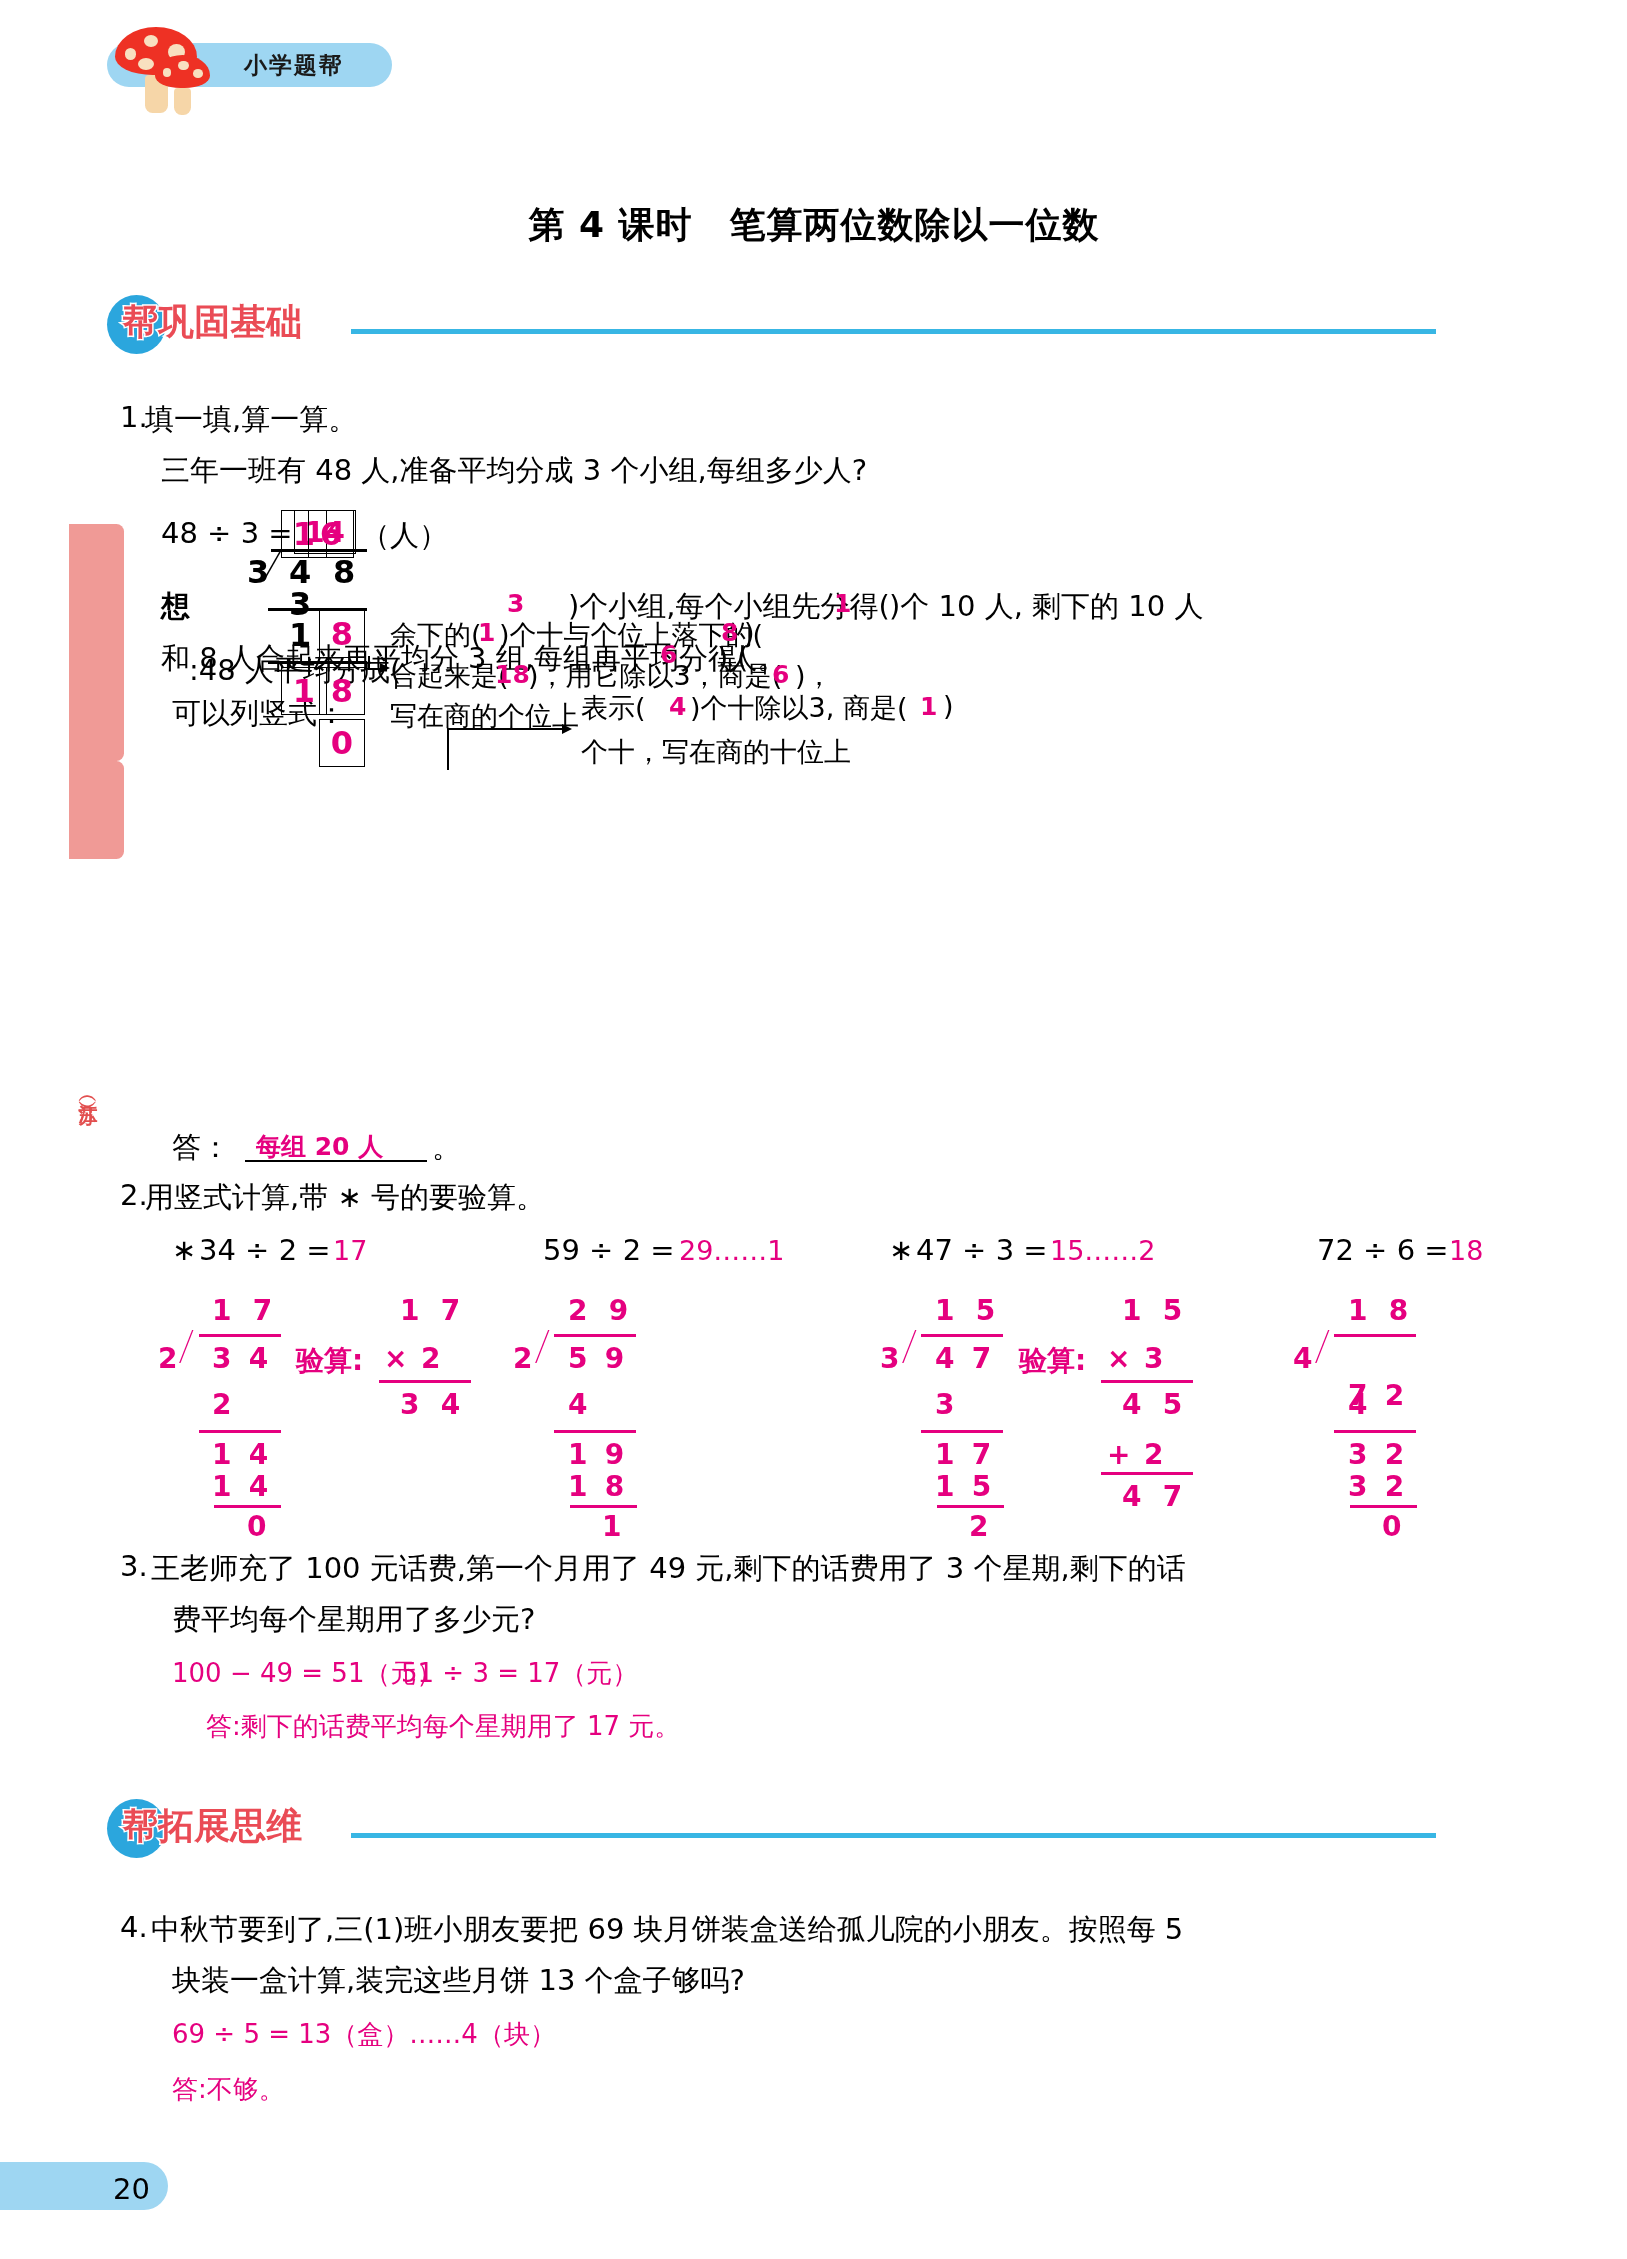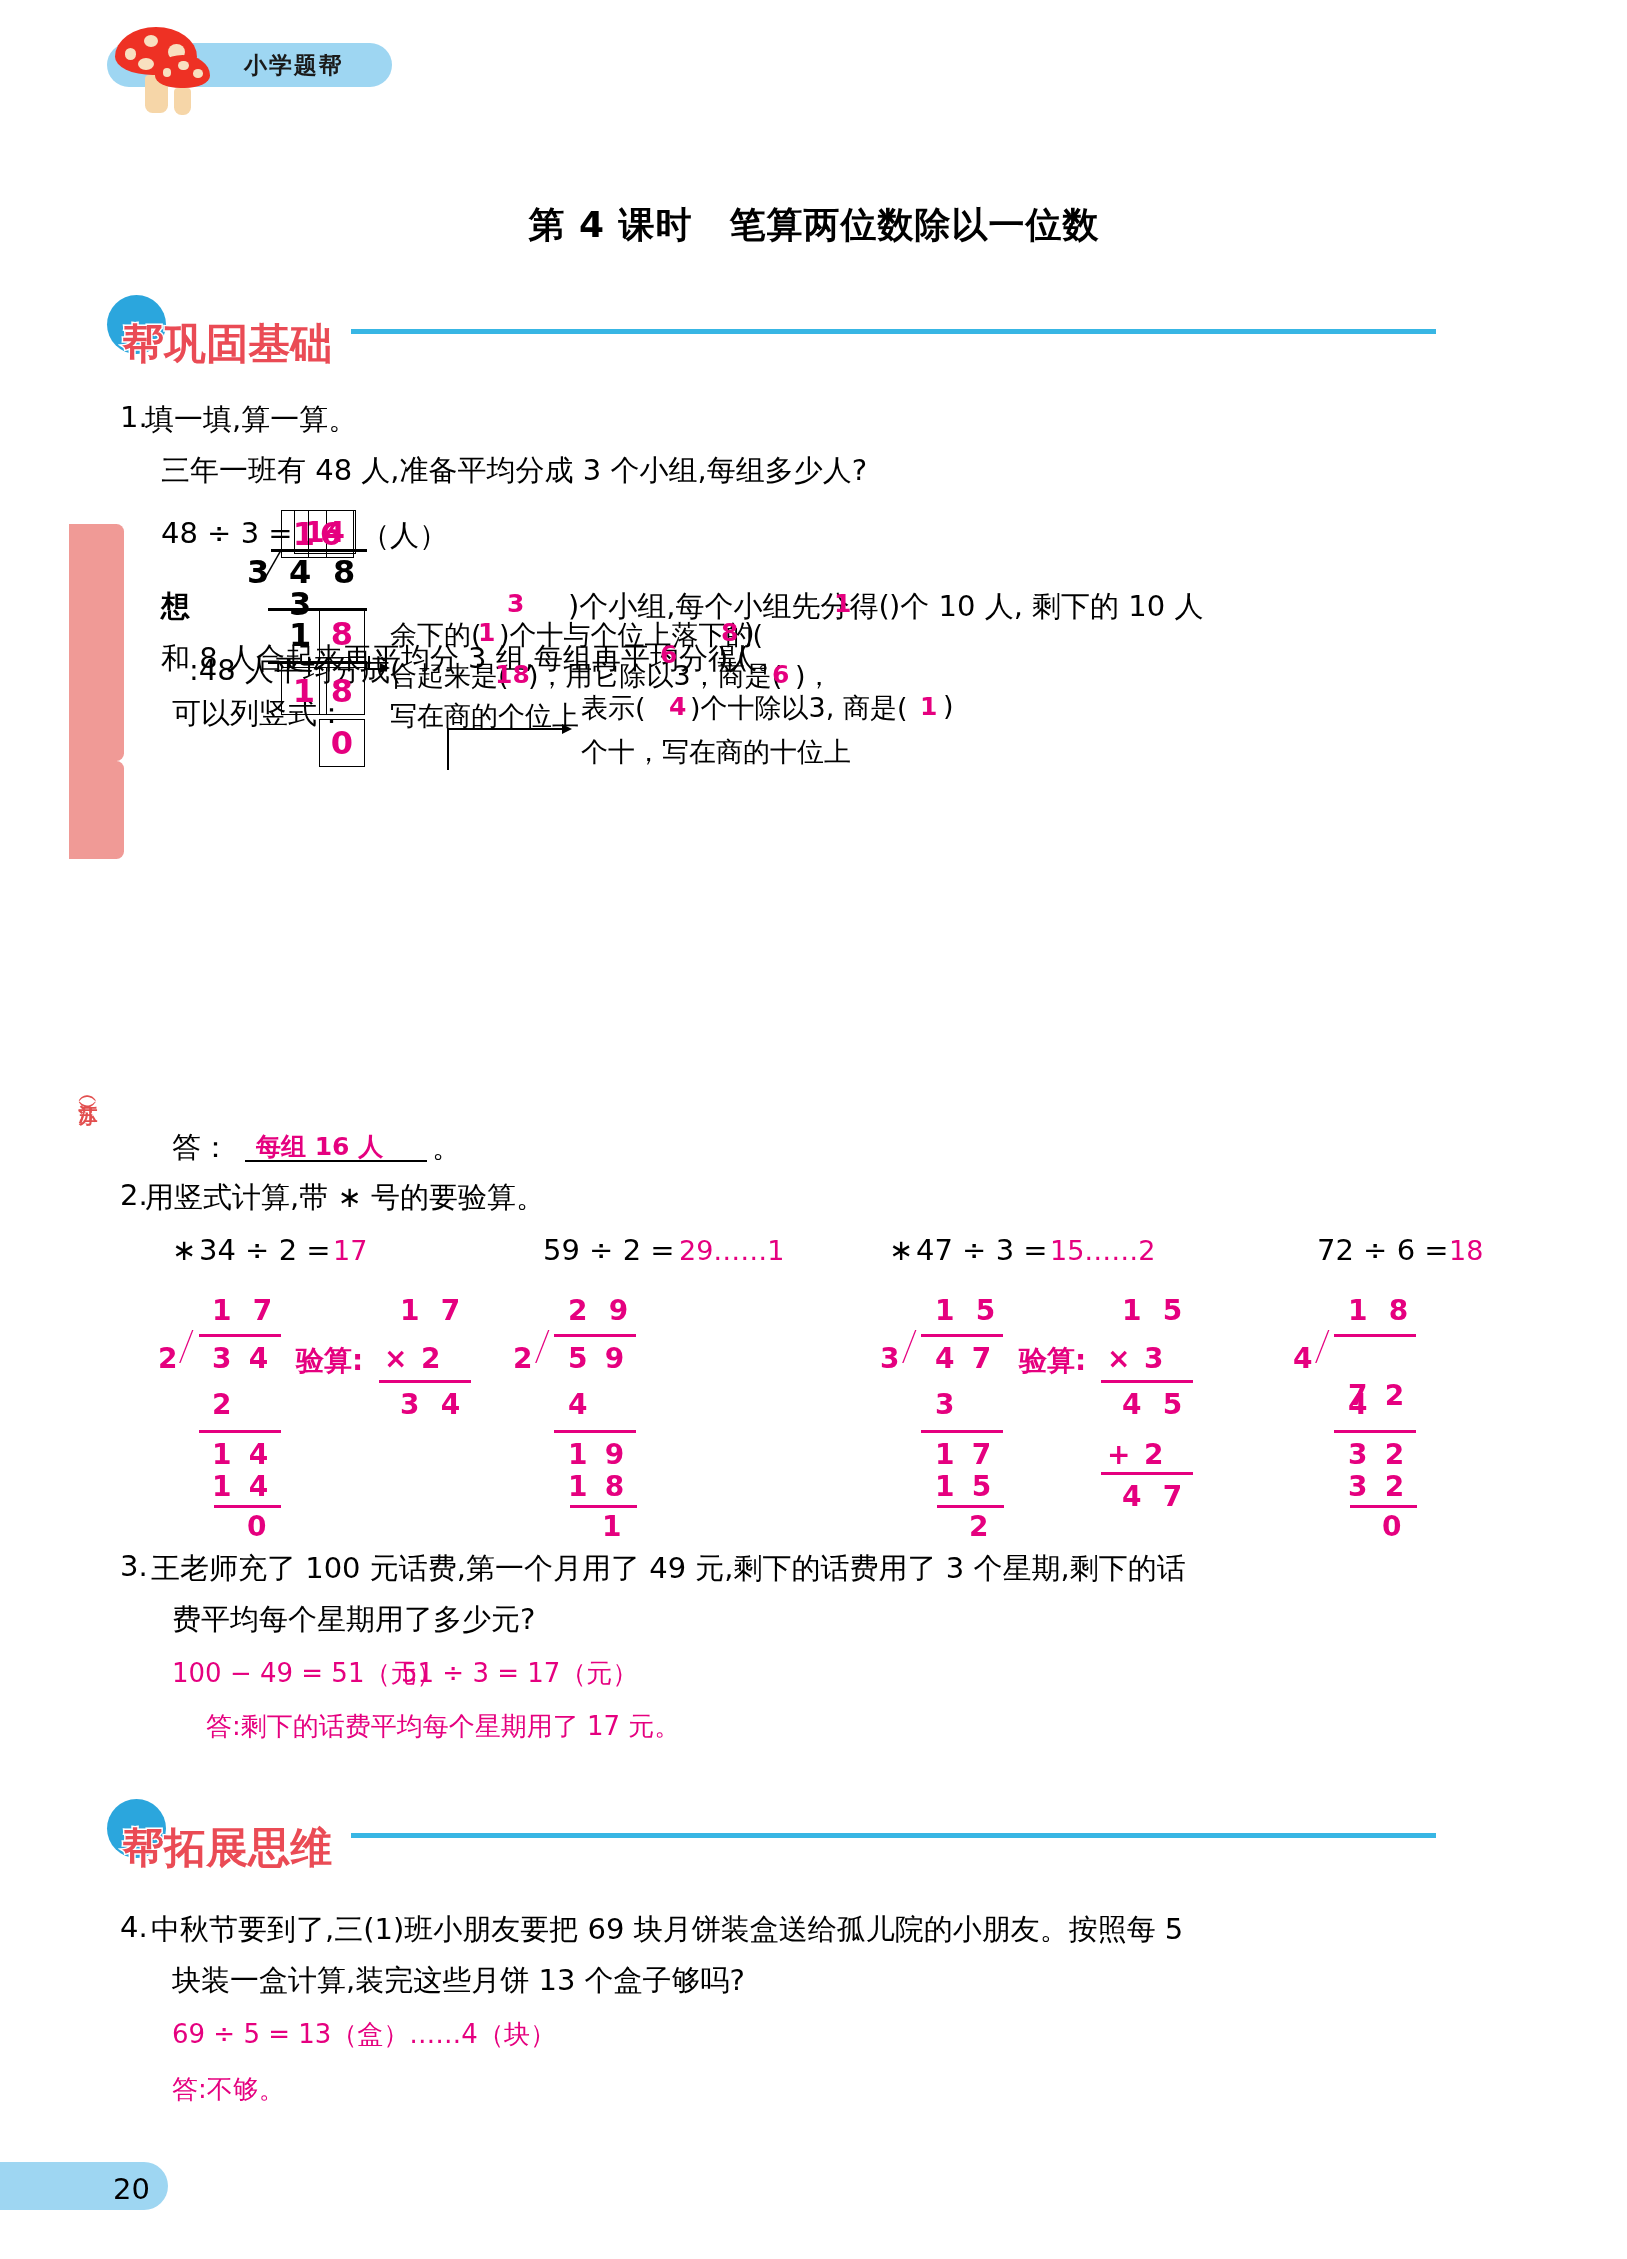--- a/index.html
+++ b/index.html
@@ -61,23 +61,23 @@
     font-weight:bold;font-size:36px;color:#000;letter-spacing:1px;
   }
 
   
   .sec{position:absolute;height:67px;}
   .sec .circle{
     position:absolute;left:0;top:1.9px;width:59px;height:59px;border-radius:50%;
     background:#2ba6dd;
   }
   .sec .bangtxt{
-    position:absolute;left:15.3px;top:23px;
-    font-family:"DejaVu Sans","Liberation Sans",sans-serif;
-    font-weight:bold;font-size:42px;color:#ea4b55;
+    position:absolute;left:15.3px;top:5px;
+    font-family:"DejaVu Sans","Liberation Sans",sans-serif;
+    font-weight:bold;font-size:36px;color:#ea4b55;
     -webkit-text-stroke:2.9px #ffffff;paint-order:stroke fill;
     letter-spacing:0px;white-space:nowrap;
   }
   .sec .rule{
     position:absolute;left:244px;top:36px;width:1085px;height:4.8px;background:#38b6e4;
   }
 
   
   .t{position:absolute;white-space:nowrap;color:#000;font-size:29px;}
   .pink{color:#e5007f;}
@@ -230,21 +230,21 @@
 <div class="arrow-v" style="left:368px;top:656px;height:13.4px;"></div>
 <div class="arrow-h" style="left:368px;top:668px;width:14.3px;"></div>
 <div class="arrow-head" style="left:380px;top:663px;"></div>
 
 <div class="hline" style="left:271px;top:549px;width:96px;"></div>
 <div class="hline" style="left:268px;top:608px;width:99px;"></div>
 <div class="hline" style="left:268px;top:661px;width:99px;"></div>
 <div class="divslash" style="left:268px;top:541px;">⁄</div>
 
 <div class="t han" style="left:172px;top:1128px;">答：</div>
-<div class="t han pinkb" style="left:256px;top:1130px;font-size:25px;">每组 16 人</div>
+<div class="t han pinkb" style="left:256px;top:1130px;font-size:25px;">每组 20 人</div>
 <div class="ans-underline" style="left:245px;top:1160px;width:182px;"></div>
 <div class="t han" style="left:432px;top:1128px;">。</div>
 
 <div class="t han" style="left:120px;top:1178px;">2.</div>
 <div class="t han" style="left:145px;top:1178px;">用竖式计算,带 ∗ 号的要验算。</div>
 
 <div class="t han" style="left:172px;top:1233px;">∗</div>
 <div class="t han" style="left:199px;top:1233px;">34 ÷ 2 =</div>
 <div class="t han pink" style="left:333px;top:1235px;font-size:27px;">17</div>
 

